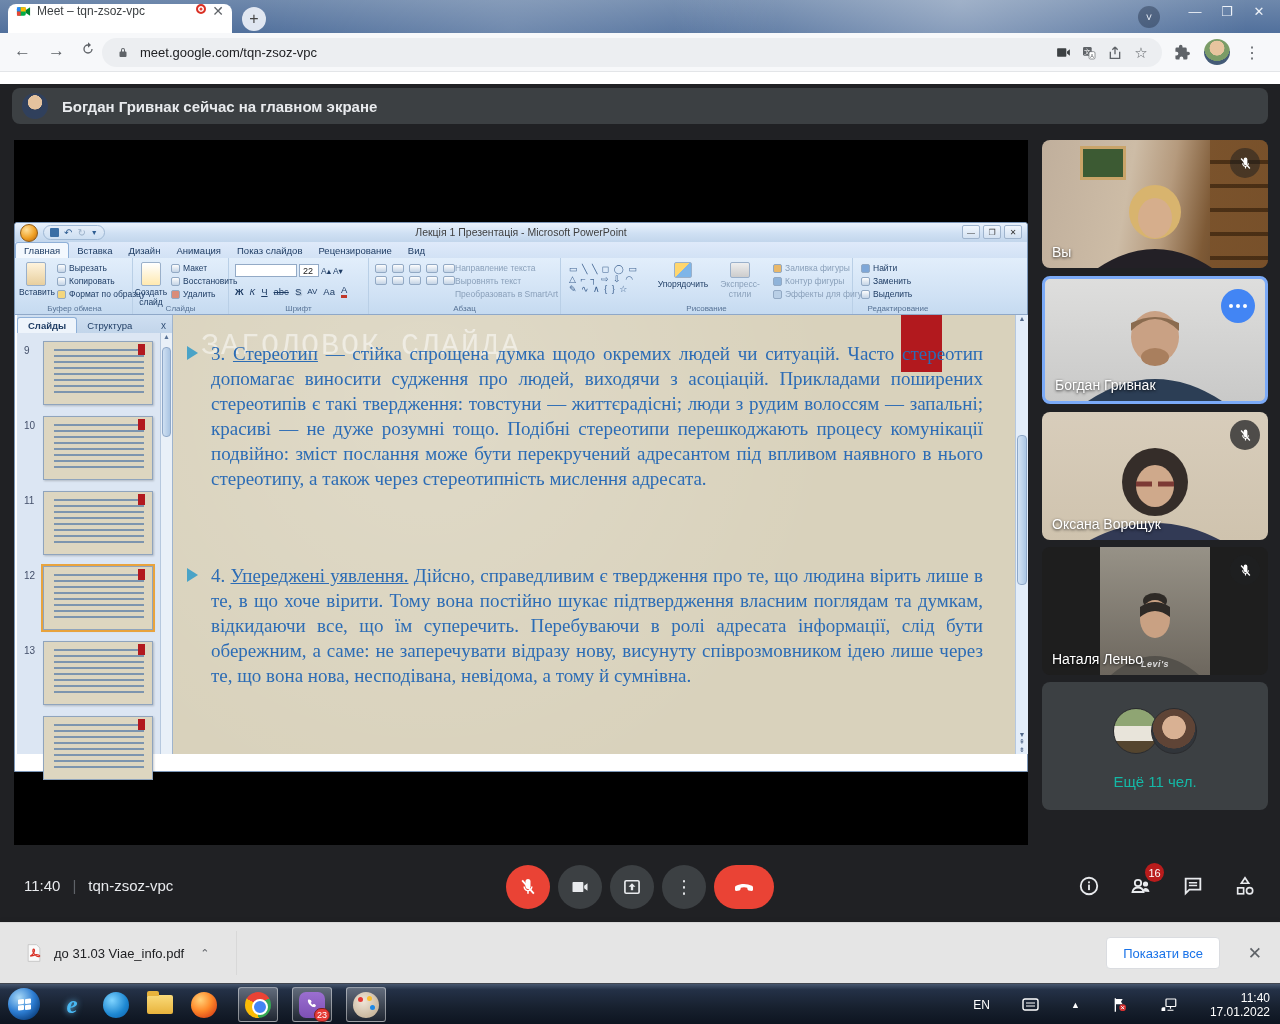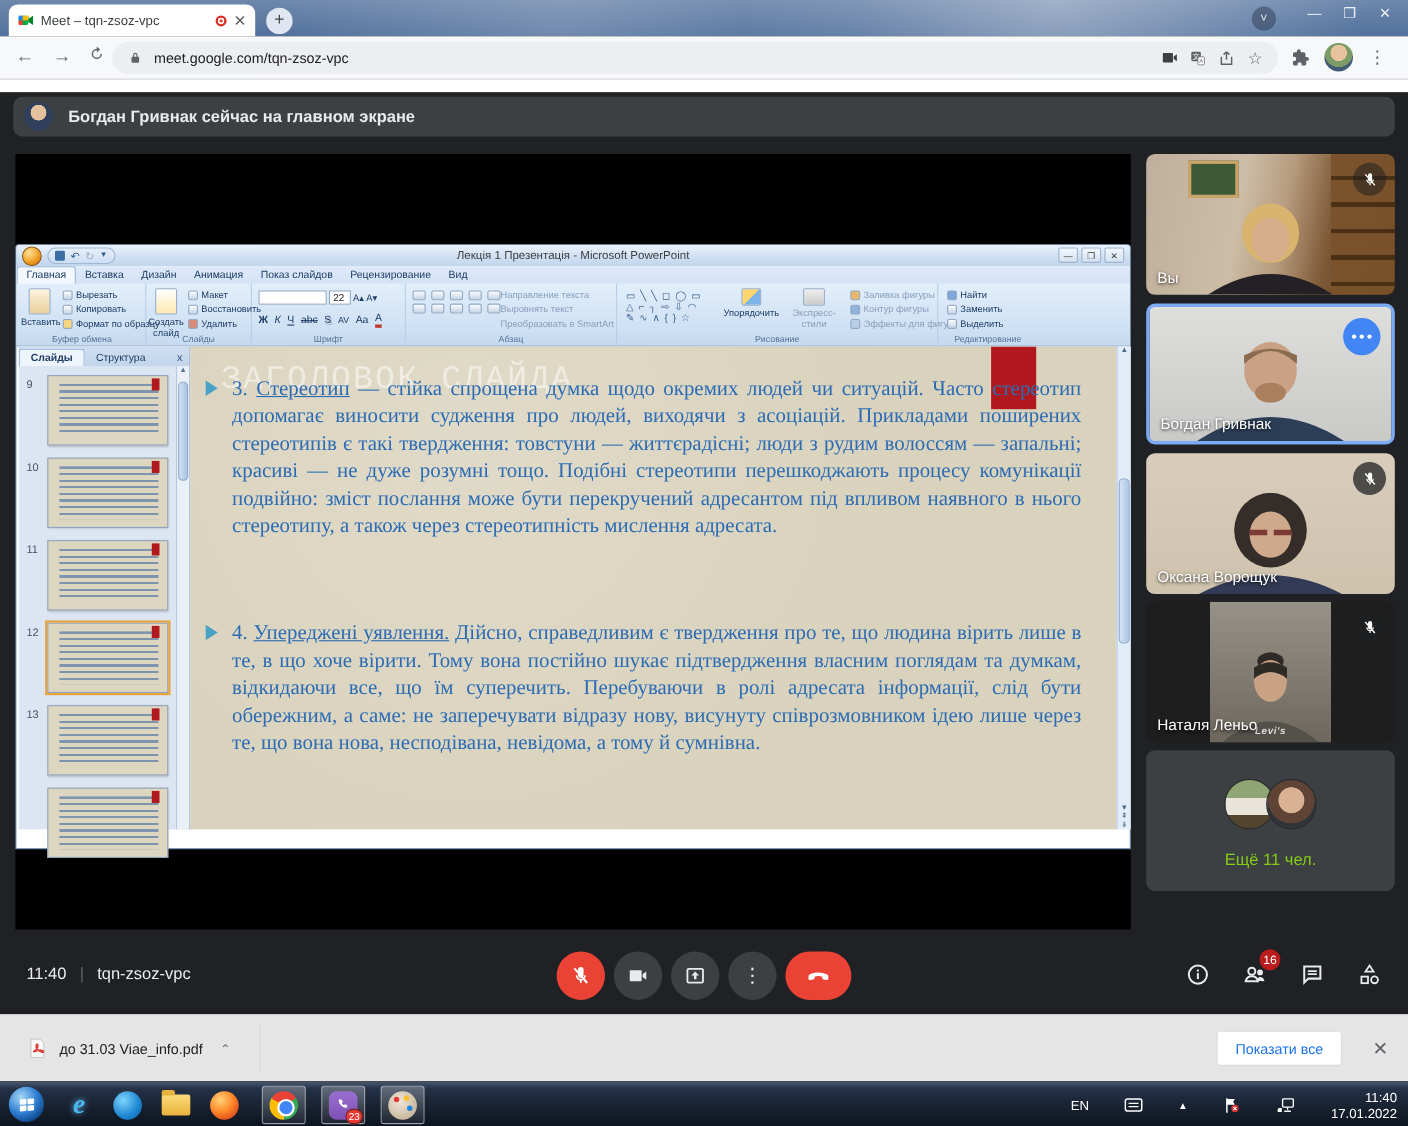--- a/index.html
+++ b/index.html
@@ -6,21 +6,21 @@
   html,body{width:1280px;height:1024px}
   body{font-family:"Liberation Sans",sans-serif;background:#202124;overflow:hidden}
   #screen{position:relative;width:1280px;height:1024px;overflow:hidden}
 
   
   #tabstrip{position:absolute;left:0;top:0;width:1280px;height:33px;
     background:radial-gradient(circle at 75% 10%,rgba(255,255,255,.35),transparent 30%),
                radial-gradient(circle at 40% 90%,rgba(255,255,255,.18),transparent 35%),
                linear-gradient(180deg,#6e88ac,#51709c)}
   #tab{position:absolute;left:8px;top:4px;width:224px;height:29px;background:#fff;border-radius:8px 8px 0 0;
-    display:flex;align-items:center;padding:0 8px;gap:6px}
+    display:flex;padding:0 8px;gap:6px}
   #tab .ttl{flex:1;font-size:12px;color:#3c4043;white-space:nowrap;overflow:hidden;text-overflow:ellipsis}
   .recdot{width:10px;height:10px;border:2px solid #d93025;border-radius:50%;background:#ea4335;box-shadow:inset 0 0 0 1.5px #fff}
   .tabx{color:#5f6368;font-size:14px;line-height:1}
   #newtab{position:absolute;left:242px;top:7px;width:24px;height:24px;border-radius:50%;background:rgba(235,240,247,.92);
     color:#444;font-size:16px;display:flex;align-items:center;justify-content:center}
   #tabsearch{position:absolute;right:120px;top:6px;width:22px;height:22px;border-radius:50%;background:rgba(15,25,45,.35);
     color:#e8eef7;font-size:11px;display:flex;align-items:center;justify-content:center}
   .winbtn{position:absolute;top:4px;color:#eef2f8;font-size:13px;width:26px;text-align:center}
 
   
@@ -59,21 +59,21 @@
   #tile3{top:328px;background:linear-gradient(180deg,#d8cdbb,#cfc3ae)}
   #tile4{top:463px;background:#1e1e1e}
   #tile4 .band{position:absolute;left:58px;top:0;width:110px;height:100%;background:linear-gradient(180deg,#979287,#6d675e)}
   #tile4 .levis{position:absolute;left:50%;bottom:6px;transform:translateX(-50%);color:#ddd;font-size:9px;
     font-style:italic;font-weight:bold;z-index:3;letter-spacing:.5px}
   #tile5{top:598px}
   #tile5 .avrow{position:absolute;left:50%;top:26px;transform:translateX(-50%);display:flex}
   #tile5 .av{width:46px;height:46px;border-radius:50%;border:1px solid #2a2b2e}
   #tile5 .av1{background:linear-gradient(180deg,#8fa573 0 38%,#e8e4da 38% 72%,#54452f 72%)}
   #tile5 .av2{background:radial-gradient(circle at 50% 42%,#d9b193 34%,#5f4436 36% 62%,#31353a 63%);margin-left:-8px}
-  #tile5 .name5{position:absolute;left:0;right:0;bottom:20px;text-align:center;color:#84cc16;font-size:15px}
+  #tile5 .name5{position:absolute;left:0;right:0;bottom:20px;text-align:center;color:#14b8a6;font-size:15px}
 
   
   #controlbar{position:absolute;left:0;top:771px;width:1280px;height:67px}
   #cb-left{position:absolute;left:24px;top:22px;display:flex;gap:12px;align-items:center;color:#e8eaed;font-size:15px}
   #cb-left .sep{color:#5f6368}
   #cb-center{position:absolute;left:50%;top:10px;transform:translateX(-50%);display:flex;gap:8px;align-items:center}
   .cbtn{width:44px;height:44px;border-radius:50%;background:#3c4043;display:flex;align-items:center;justify-content:center}
   .cbtn.red{background:#ea4335}
   #hangup{width:60px;height:44px;border-radius:22px;background:#ea4335;display:flex;align-items:center;justify-content:center}
   #cb-right{position:absolute;right:22px;top:18px;display:flex;gap:26px;align-items:center}

